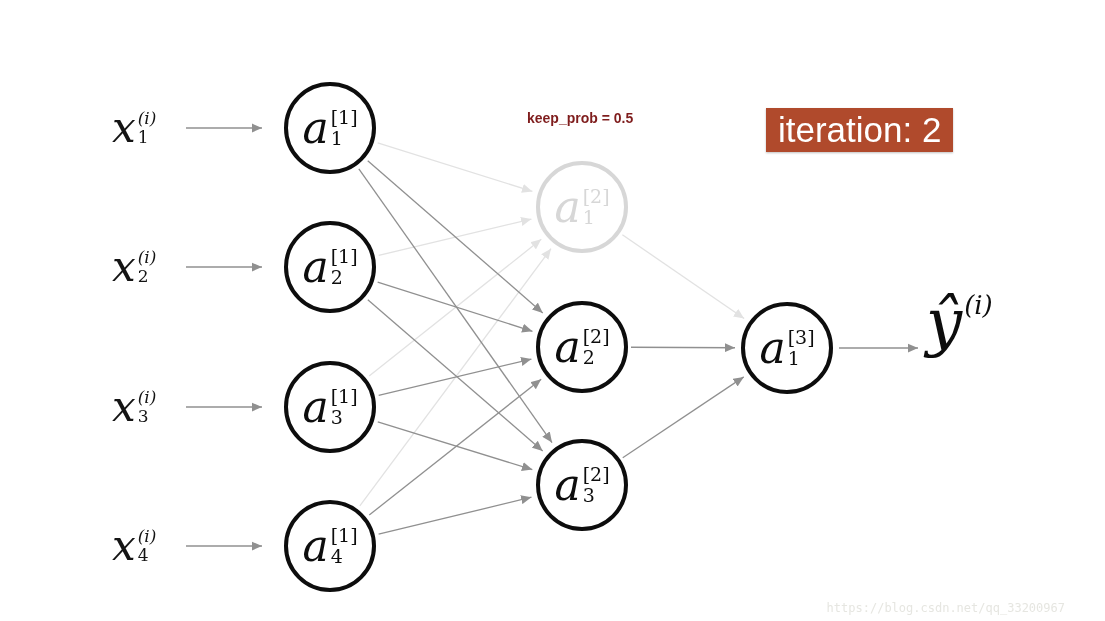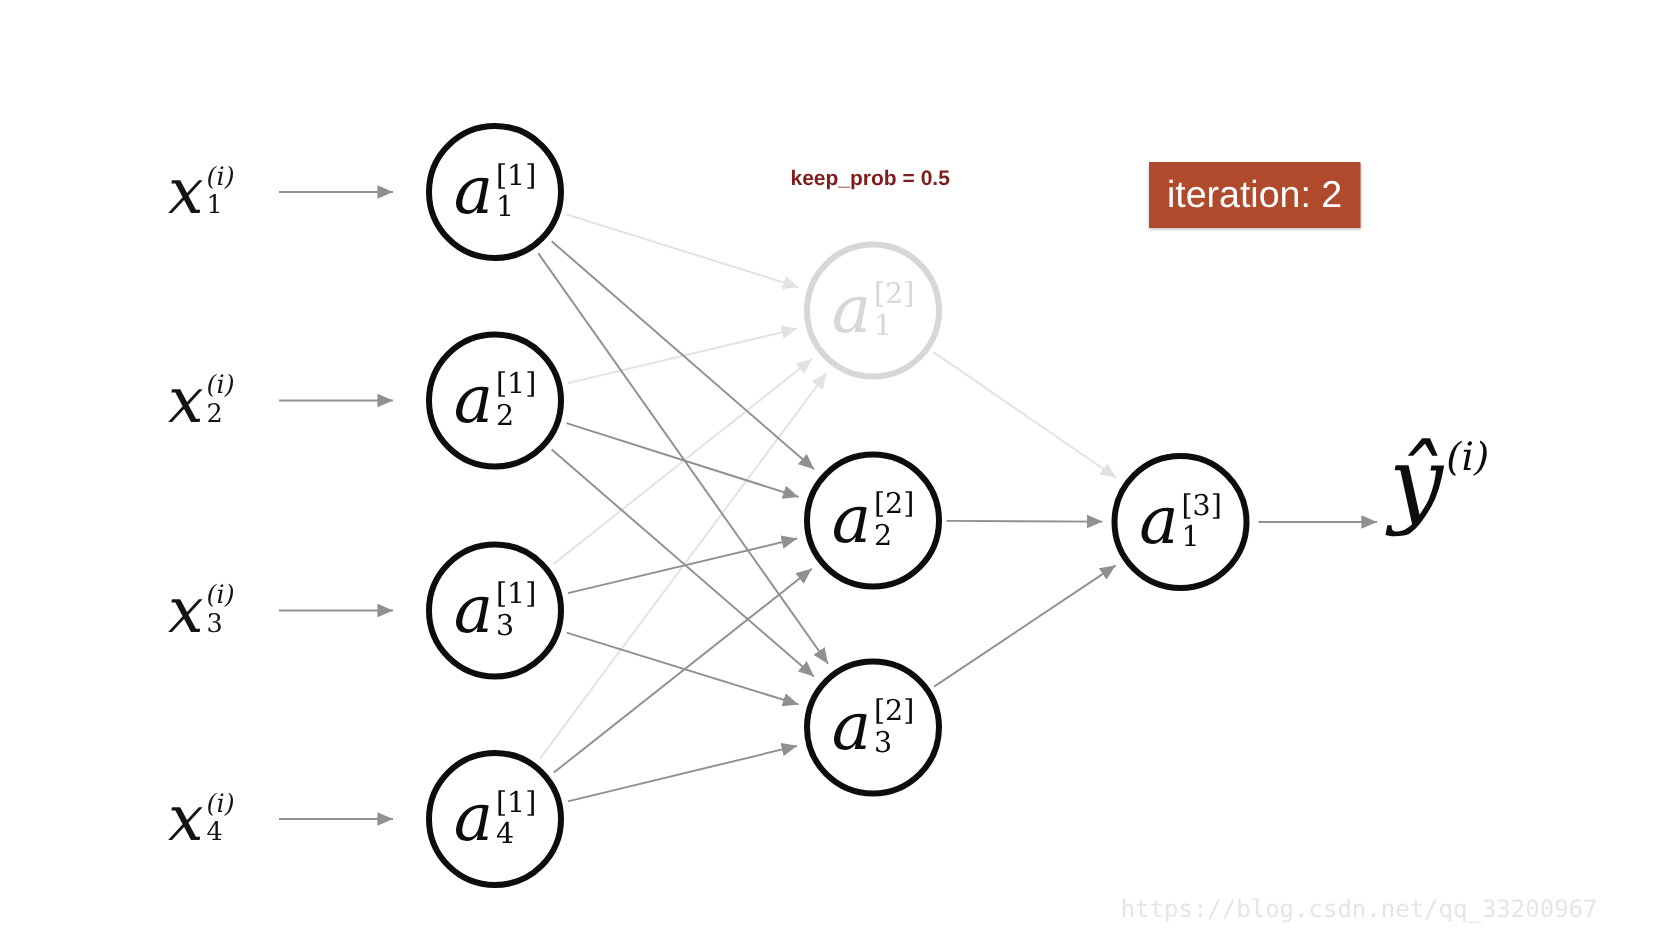--- a/index.html
+++ b/index.html
@@ -55,26 +55,26 @@
   }
 
   
   #keep-prob {
     position:absolute; left:527px; top:110px; z-index:2;
     font-size:14px; font-weight:bold; letter-spacing:0px; color:#7f1d1d;
   }
   #iteration-badge {
     position:absolute; left:766px; top:108px; height:44px; z-index:2;
     padding:0 12px; display:flex; align-items:center;
-    color:#ffffff; font-size:25px; font-weight:400;
+    color:#ffffff; font-size:35px; font-weight:400;
     box-shadow:0 1px 2px rgba(0,0,0,0.25);
   }
   #watermark {
     position:absolute; right:40px; bottom:6px; z-index:2;
-    font-family:"DejaVu Sans Mono", monospace; font-size:16px;
+    font-family:"DejaVu Sans Mono", monospace; font-size:12px;
     letter-spacing:0px;
   }
 </style>
 </head>
 <body>
 
 <div id="stage">
 
   <svg id="edges" width="1105" height="621">
       <defs>

